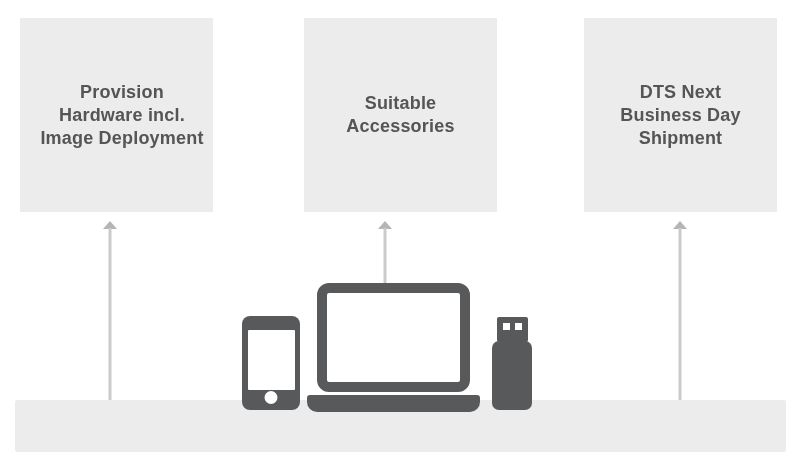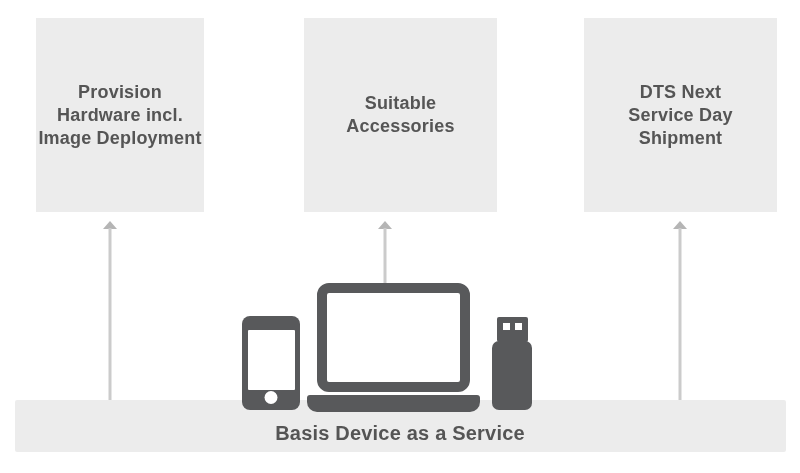--- a/index.html
+++ b/index.html
@@ -24,21 +24,21 @@
   
   .box{
     position:absolute;
     top:18px;
     height:194px;
     background:var(--box_fill);
     display:flex;
     align-items:center;
     justify-content:center;
   }
-  .box1{left:36px;width:168px;}
+  .box1{left:20px;width:182px;padding-left:11px;}
   .box2{left:304px;width:193px;}
   .box3{left:584px;width:193px;}
   .box-label{
     white-space:pre-line;
     text-align:center;
     font-size:18px;
     font-weight:bold;
     line-height:23px;
     color:var(--label_text);
     letter-spacing:0.2px;
@@ -121,21 +121,21 @@
     <div class="box-label">Provision
 Hardware incl.
 Image Deployment</div>
   </div>
   <div class="box box2">
     <div class="box-label">Suitable
 Accessories</div>
   </div>
   <div class="box box3">
     <div class="box-label">DTS Next
-Service Day
+Business Day
 Shipment</div>
   </div>
 
   <div class="arrow arrow1">
     <span class="head"></span>
     <span class="shaft"></span>
   </div>
   <div class="arrow arrow2">
     <span class="head"></span>
     <span class="shaft"></span>
@@ -152,15 +152,14 @@
     <div class="home"></div>
   </div>
   <div class="laptop-screen"></div>
   <div class="laptop-base"></div>
   <div class="usb-plug">
     <span class="hole left"></span>
     <span class="hole right"></span>
   </div>
   <div class="usb-body"></div>
 
-  <div class="band-label">Basis Device as a Service</div>
 
 </div>
 
 </body></html>

